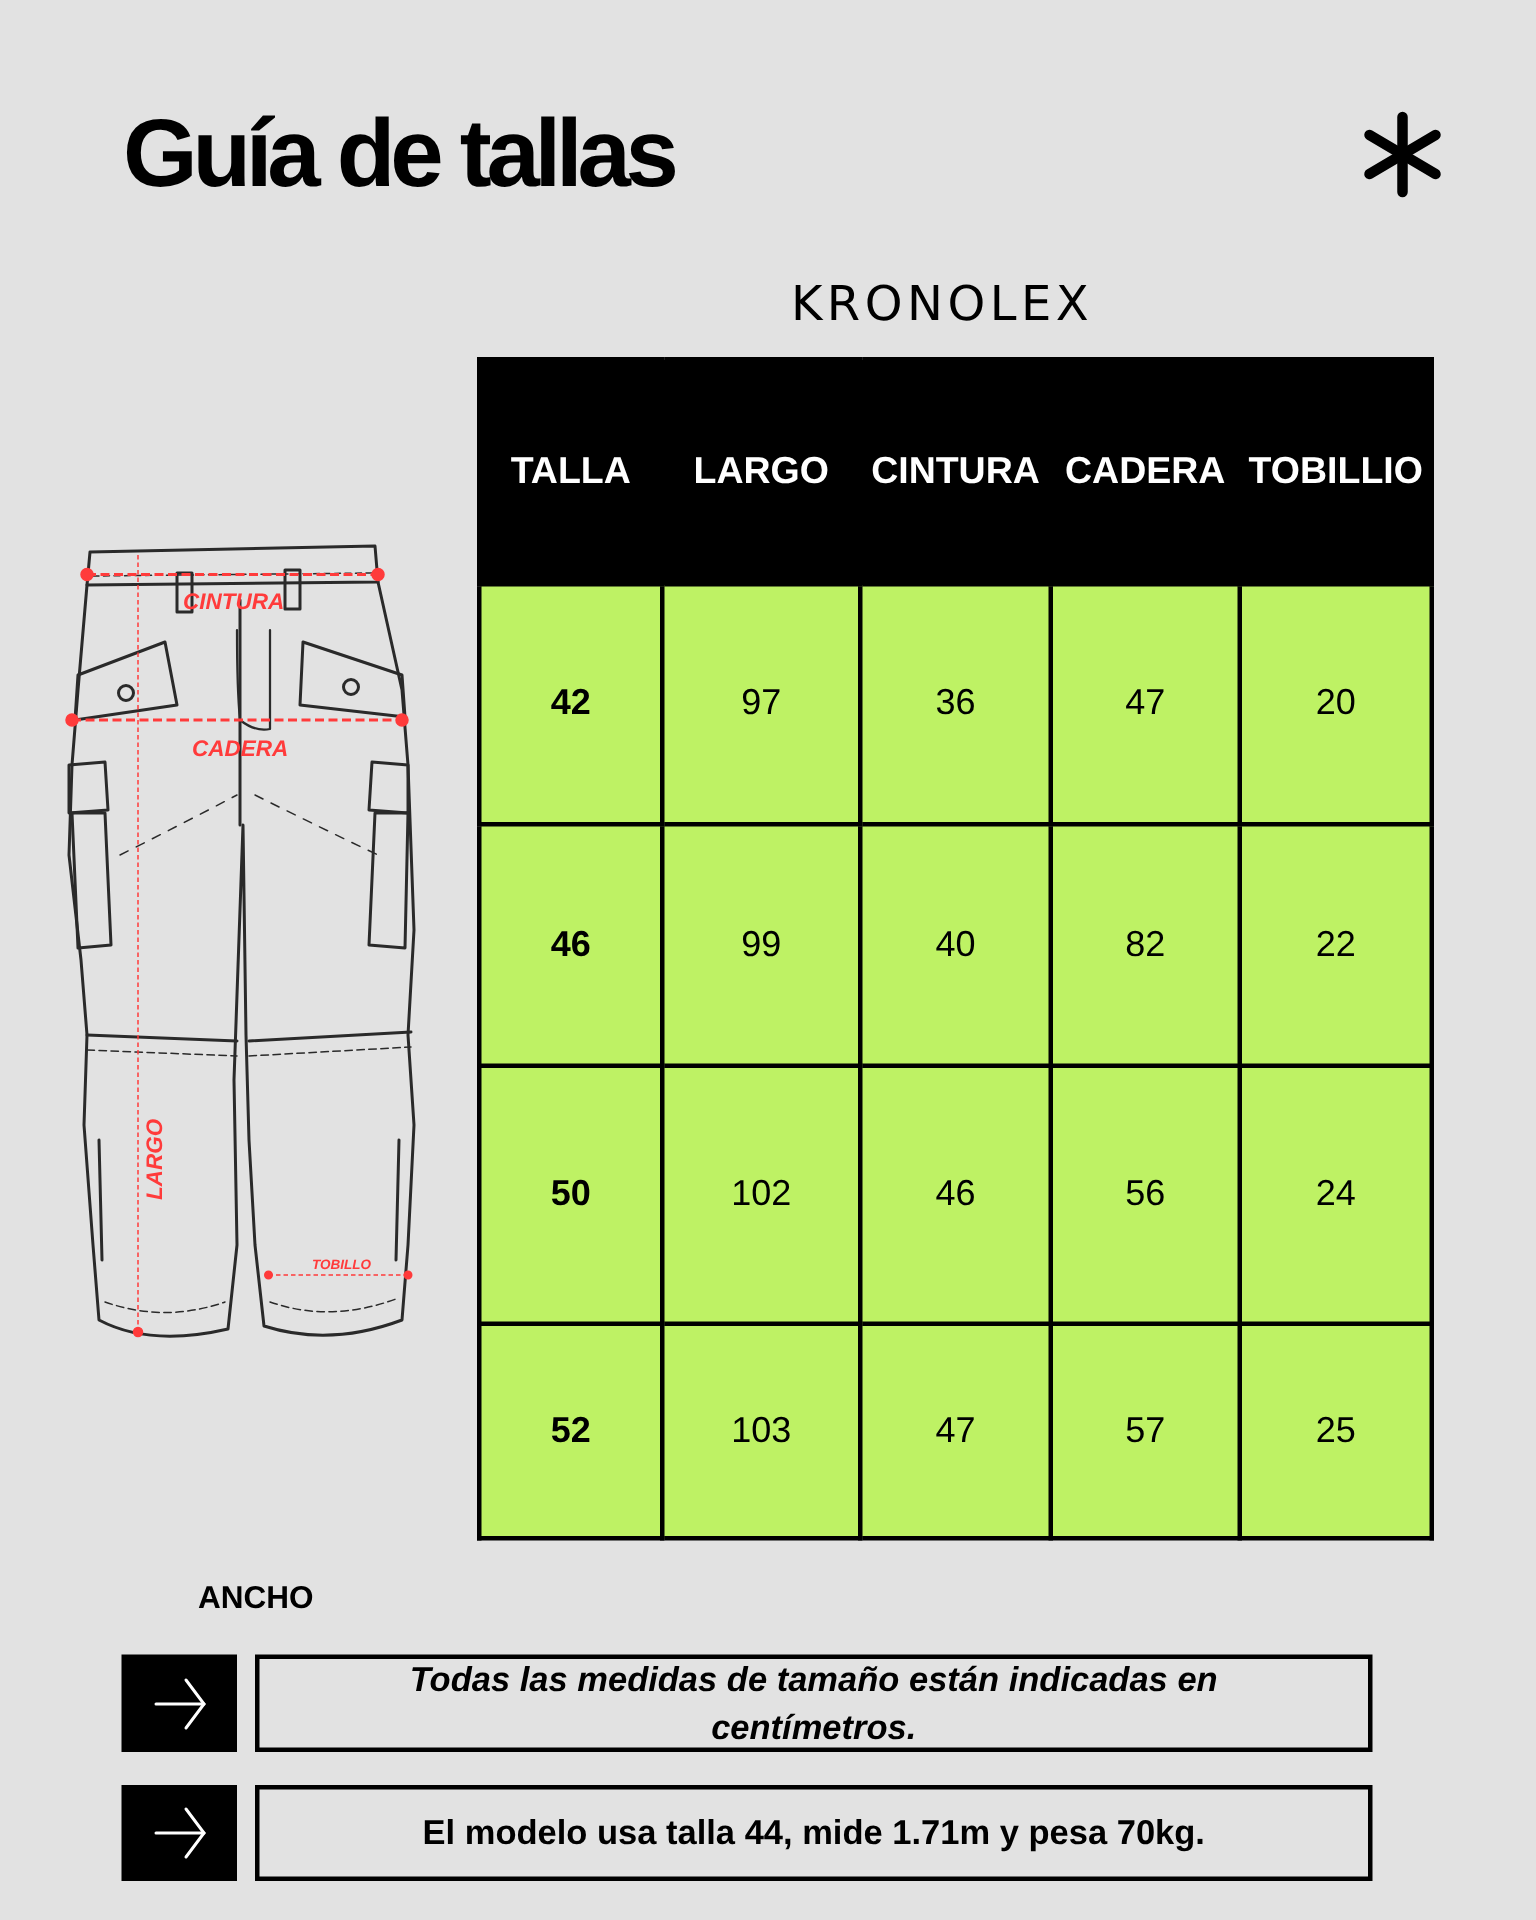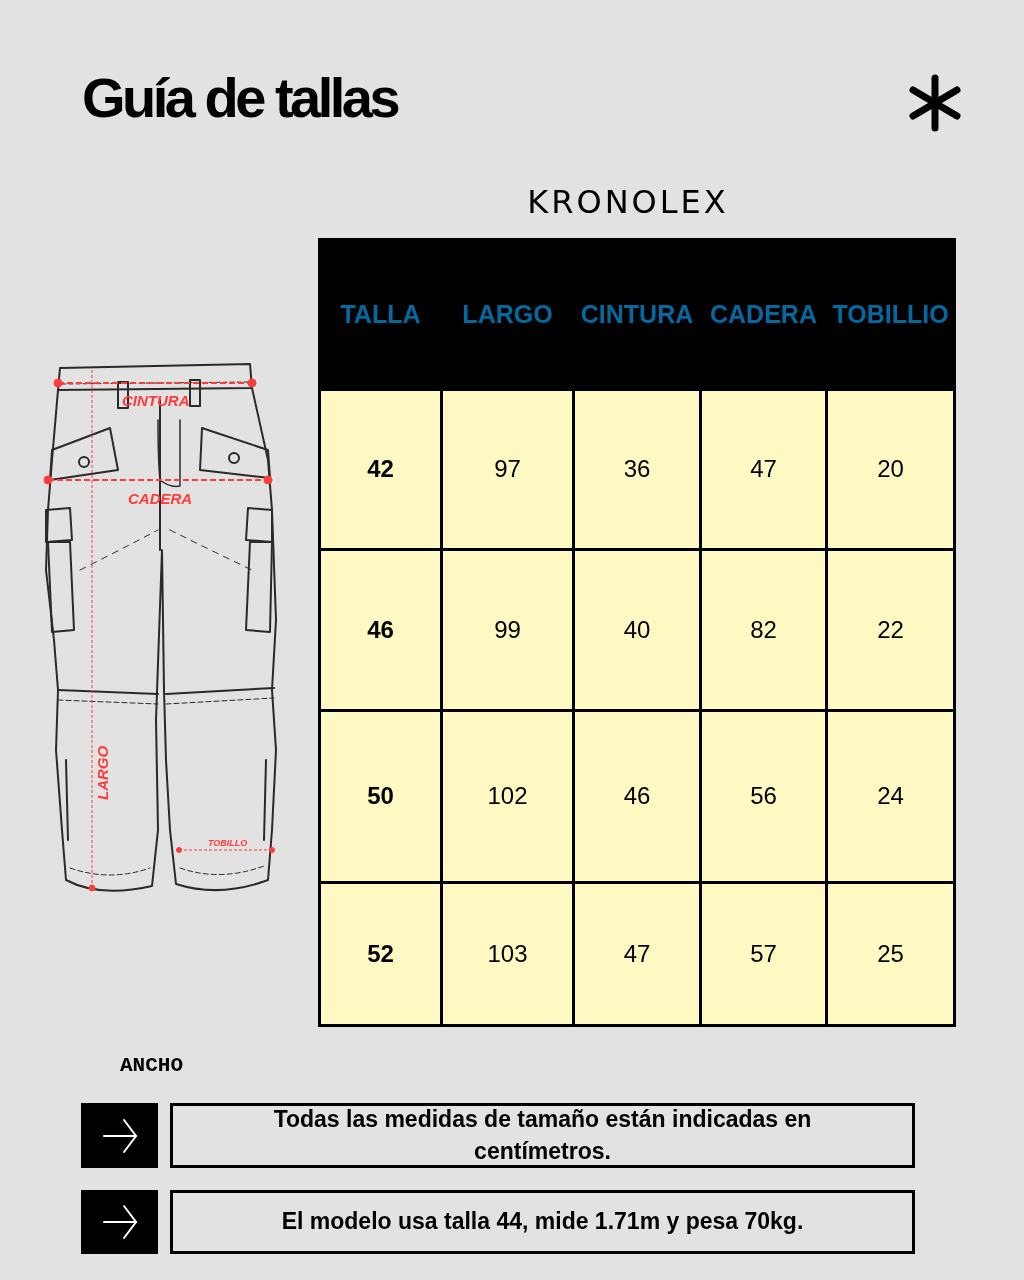--- a/index.html
+++ b/index.html
@@ -3,61 +3,61 @@
 <meta charset="utf-8">
 <style>
   html, body { margin:0; padding:0; }
   body {
     width:1024px; height:1280px; position:relative; overflow:hidden;
     background:#e2e2e2; color:#000;
     font-family:"Liberation Sans", sans-serif;
   }
   .title {
     position:absolute; left:82px; top:70px;
-    font-size:56px; font-weight:700; letter-spacing:-3.5px; line-height:1;
+    font-size:64px; font-weight:700; letter-spacing:-3.5px; line-height:1;
     font-family:"Liberation Sans", sans-serif;
   }
   .asterisk {
     position:absolute; left:906px; top:72px; width:58px; height:62px;
   }
   .brand {
     position:absolute; left:0; width:1256px; top:183px; text-align:center;
     font-size:32px; letter-spacing:3px; font-weight:400;
     font-family:"DejaVu Sans", sans-serif;
   }
   
   .size-table {
     position:absolute; left:318px; top:238px; width:620px; height:789px;
     border-collapse:collapse; table-layout:fixed;
   }
   .size-table th {
-    background:#000; color:#0369a1; height:147px; padding:0;
+    background:#000; color:#ffffff; height:147px; padding:0;
     font-size:25px; font-weight:700; letter-spacing:0px;
     font-family:"Liberation Sans", sans-serif;
     text-align:center; vertical-align:middle; white-space:nowrap;
     border:3px solid #000;
   }
   .size-table td {
     border:3px solid #000; padding:0; text-align:center; vertical-align:middle;
-    font-size:24px; font-weight:400; background:#fef9c3;
+    font-size:24px; font-weight:400; background:#bef264;
     font-family:"Liberation Sans", sans-serif;
   }
   .size-table td.size { font-weight:700; }
   .size-table tr.r0 td { height:104px; }
   .size-table tr.r1 td { height:105px; }
   .size-table tr.r2 td { height:105px; }
   .size-table tr.r3 td { height:105px; }
   .size-table tr.r4 td { height:112px;margin-top:12px; }
   .size-table tr.r5 td { height:93px; }
 
   .pants { position:absolute; left:40px; top:360px; width:240px; height:540px; }
 
   .ancho {
-    position:absolute; left:120px; top:1054px; font-size:21px; font-weight:700;
-    font-family:Liberation Mono, monospace;
+    position:absolute; left:132px; top:1054px; font-size:21px; font-weight:700;
+    font-family:Liberation Sans, sans-serif;
   }
   .note { position:absolute; left:81px; width:840px; }
   .note .arrow-box {
     position:absolute; left:0; top:0; width:77px; background:#000;
     display:flex; align-items:center; justify-content:center;
   }
   .note .text-box {
     position:absolute; left:89px; top:0; width:745px;
     border:3px solid #000; box-sizing:border-box;
     display:flex; align-items:center; justify-content:center; text-align:center;
@@ -178,21 +178,21 @@
       <td>103</td>
       <td>47</td>
       <td>57</td>
       <td>25</td>
     </tr>
   </tbody>
 </table>
 
 <div class="ancho">ANCHO</div>
 
-<div class="note" style="top:1103px; height:78px;">
+<div class="note" style="top:1103px; height:78px;font-style:italic;">
   <div class="arrow-box" style="height:65px;">
     <svg width="40" height="40" viewBox="0 0 40 40">
       <g stroke="#fff" stroke-width="2" fill="none" stroke-linecap="round">
         <line x1="4" y1="20" x2="36" y2="20"></line>
         <polyline points="24,4 36,20 24,36"></polyline>
       </g>
     </svg>
   </div>
   <div class="text-box" style="height:65px;">Todas las medidas de tamaño están indicadas en centímetros.</div>
 </div>

